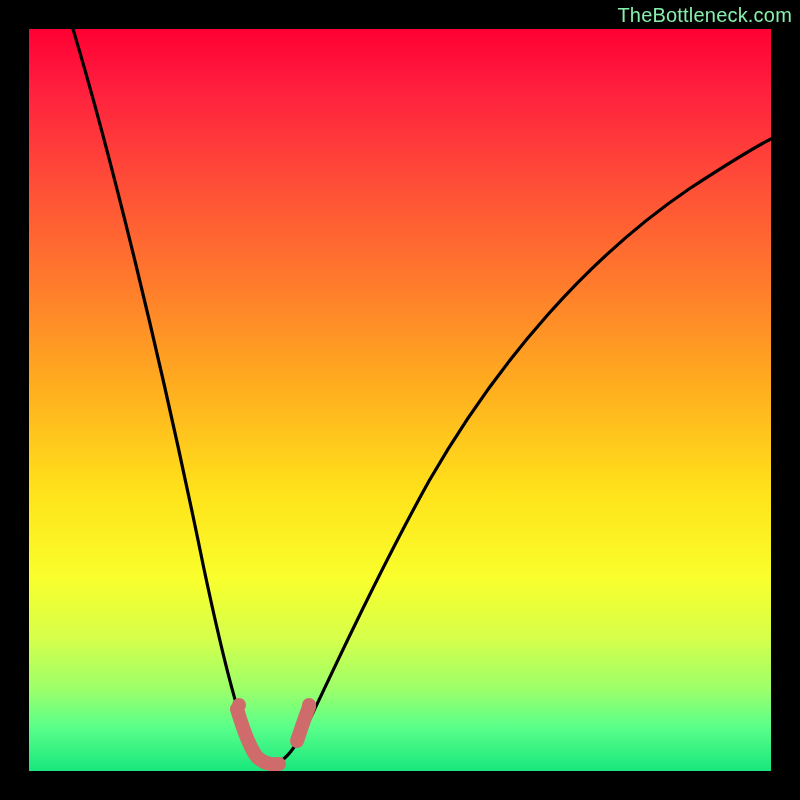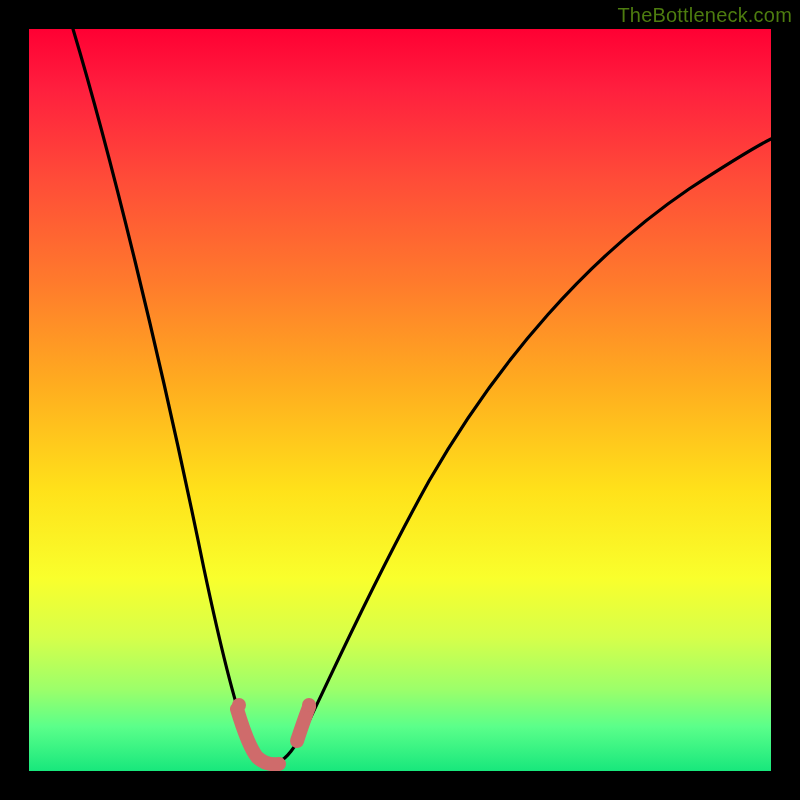--- a/index.html
+++ b/index.html
@@ -45,21 +45,21 @@
     position: absolute;
     left: 0;
     top: 0;
     width: 742px;
     height: 742px;
   }
   .watermark {
     position: absolute;
     top: 4px;
     right: 8px;
-    color: #4d7c0f;
+    color: #86efac;
     font-size: 20px;
     letter-spacing: 0.2px;
     font-weight: 500;
   }
 </style>
 </head>
 <body>
 
 <div class="frame">
 

